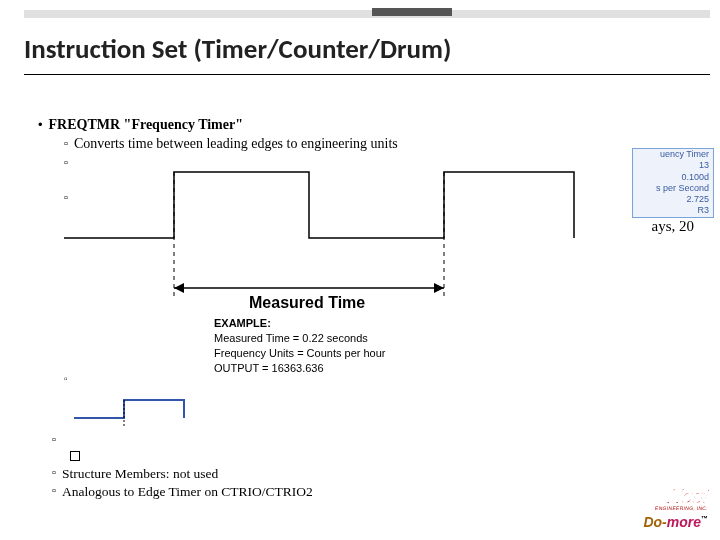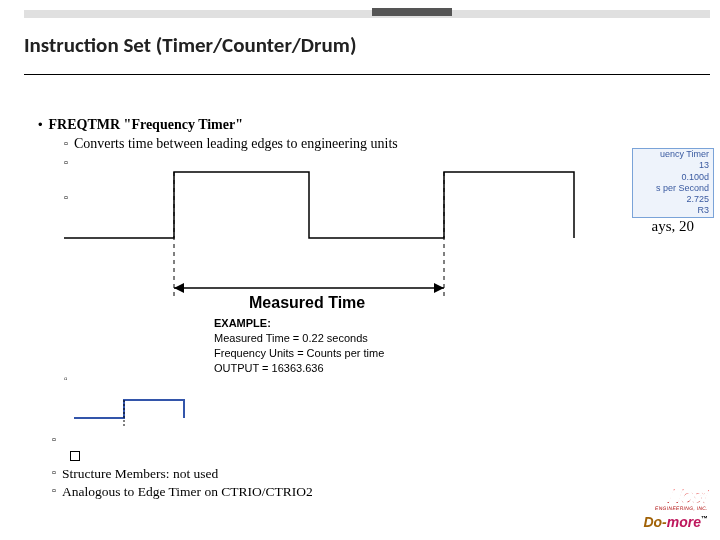--- a/index.html
+++ b/index.html
@@ -26,21 +26,21 @@
     left: 372px;
     width: 80px;
     height: 8px;
     background: #555;
     top: 8px;
   }
   .title {
     position: absolute;
     top: 32px;
     left: 24px;
-    font-size: 21px;
+    font-size: 27px;
     font-family: "Calibri", "Segoe UI", sans-serif;
     color: #222;
   }
   .hr-under-title {
     position: absolute;
     top: 74px;
     left: 24px;
     right: 10px;
     border-top: 1px solid #000;
   }
@@ -173,21 +173,21 @@
     <line x1="380" y1="12" x2="380" y2="140" stroke="#000" stroke-width="1" stroke-dasharray="4,4"></line>
 
     <line x1="110" y1="128" x2="380" y2="128" stroke="#000" stroke-width="1.5"></line>
     <polygon points="110,128 120,123 120,133" fill="#000"></polygon>
     <polygon points="380,128 370,123 370,133" fill="#000"></polygon>
   </svg>
   <div style="position:absolute; left:185px; top:134px; font-family:Arial,sans-serif; font-size:16px; font-weight:bold;">Measured Time</div>
   <div style="position:absolute; left:150px; top:156px; font-family:Arial,sans-serif; font-size:11px; line-height:1.35;">
     <div style="font-weight:bold;">EXAMPLE:</div>
     <div>Measured Time = 0.22 seconds</div>
-    <div>Frequency Units = Counts per time</div>
+    <div>Frequency Units = Counts per hour</div>
     <div>OUTPUT = 16363.636</div>
   </div>
 </div>
 
 <svg style="position:absolute; left:74px; top:396px;" width="140" height="30">
   <path d="M 0 22 L 50 22 L 50 4 L 110 4 L 110 22" fill="none" stroke="#3355aa" stroke-width="2"></path>
   <line x1="50" y1="4" x2="50" y2="30" stroke="#000" stroke-dasharray="2,2"></line>
 </svg>
 
 <div style="position:absolute; left:64px; top:370px; font-family:Georgia,serif; font-size:13px;">

